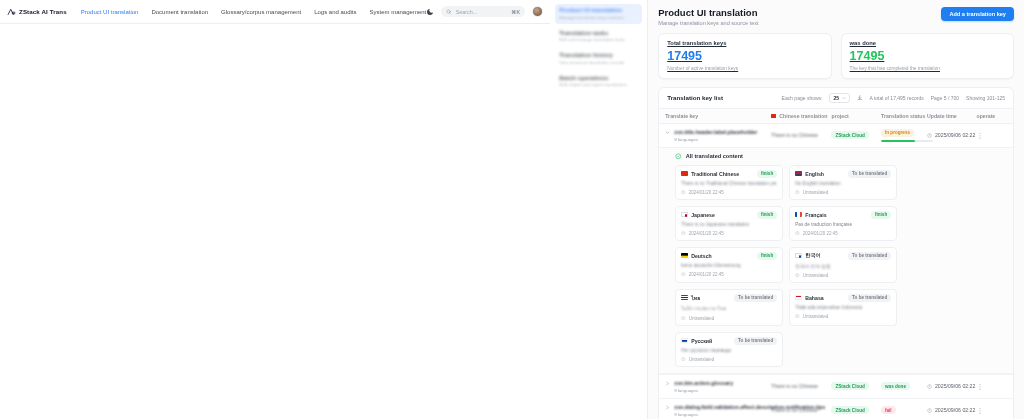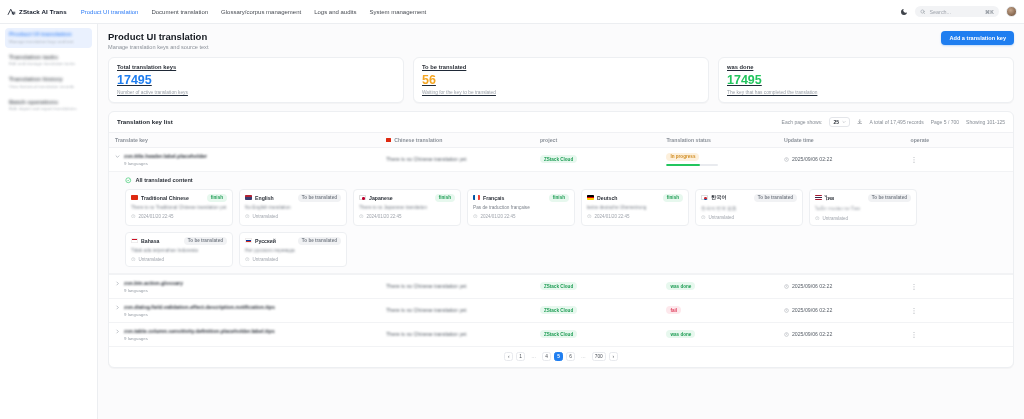--- a/index.html
+++ b/index.html
@@ -3,21 +3,21 @@
 <meta charset="utf-8">
 <style>
   * { box-sizing: border-box; margin: 0; padding: 0; }
   html, body {
     width: 1024px; height: 419px;
     font-family: "Liberation Sans", sans-serif;
     background: #ffffff;
     color: #1f2937;
     overflow: hidden;
   }
-  .app { width: 1024px; height: 419px; display: flex; flex-direction: column; }
+  .app { width: 1024px; height: 419px; display: flex; }
 
   
   .topnav {
     height: 24px; flex: 0 0 24px;
     display: flex; align-items: center;
     border-bottom: 1px solid #eceef1;
     background: #fff;
     padding: 0 7px;
   }
   .brand { display: flex; align-items: center; gap: 3px; margin-right: 14px; }
@@ -246,25 +246,20 @@
         <button class="btn-primary">Add a translation key</button>
       </div>
 
       <div class="stats">
         <div class="stat">
           <div class="stat-label">Total translation keys</div>
           <div class="stat-value" style="color:#1f7ef0">17495</div>
           <div class="stat-desc">Number of active translation keys</div>
         </div>
         <div class="stat">
-          <div class="stat-label">To be translated</div>
-          <div class="stat-value" style="color:#f5a623">56</div>
-          <div class="stat-desc">Waiting for the key to be translated</div>
-        </div>
-        <div class="stat">
           <div class="stat-label">was done</div>
           <div class="stat-value" style="color:#22c55e">17495</div>
           <div class="stat-desc">The key that has completed the translation</div>
         </div>
       </div>
 
       <div class="panel">
         <div class="panel-head">
           <div class="panel-title">Translation key list</div>
           <div class="panel-tools">

